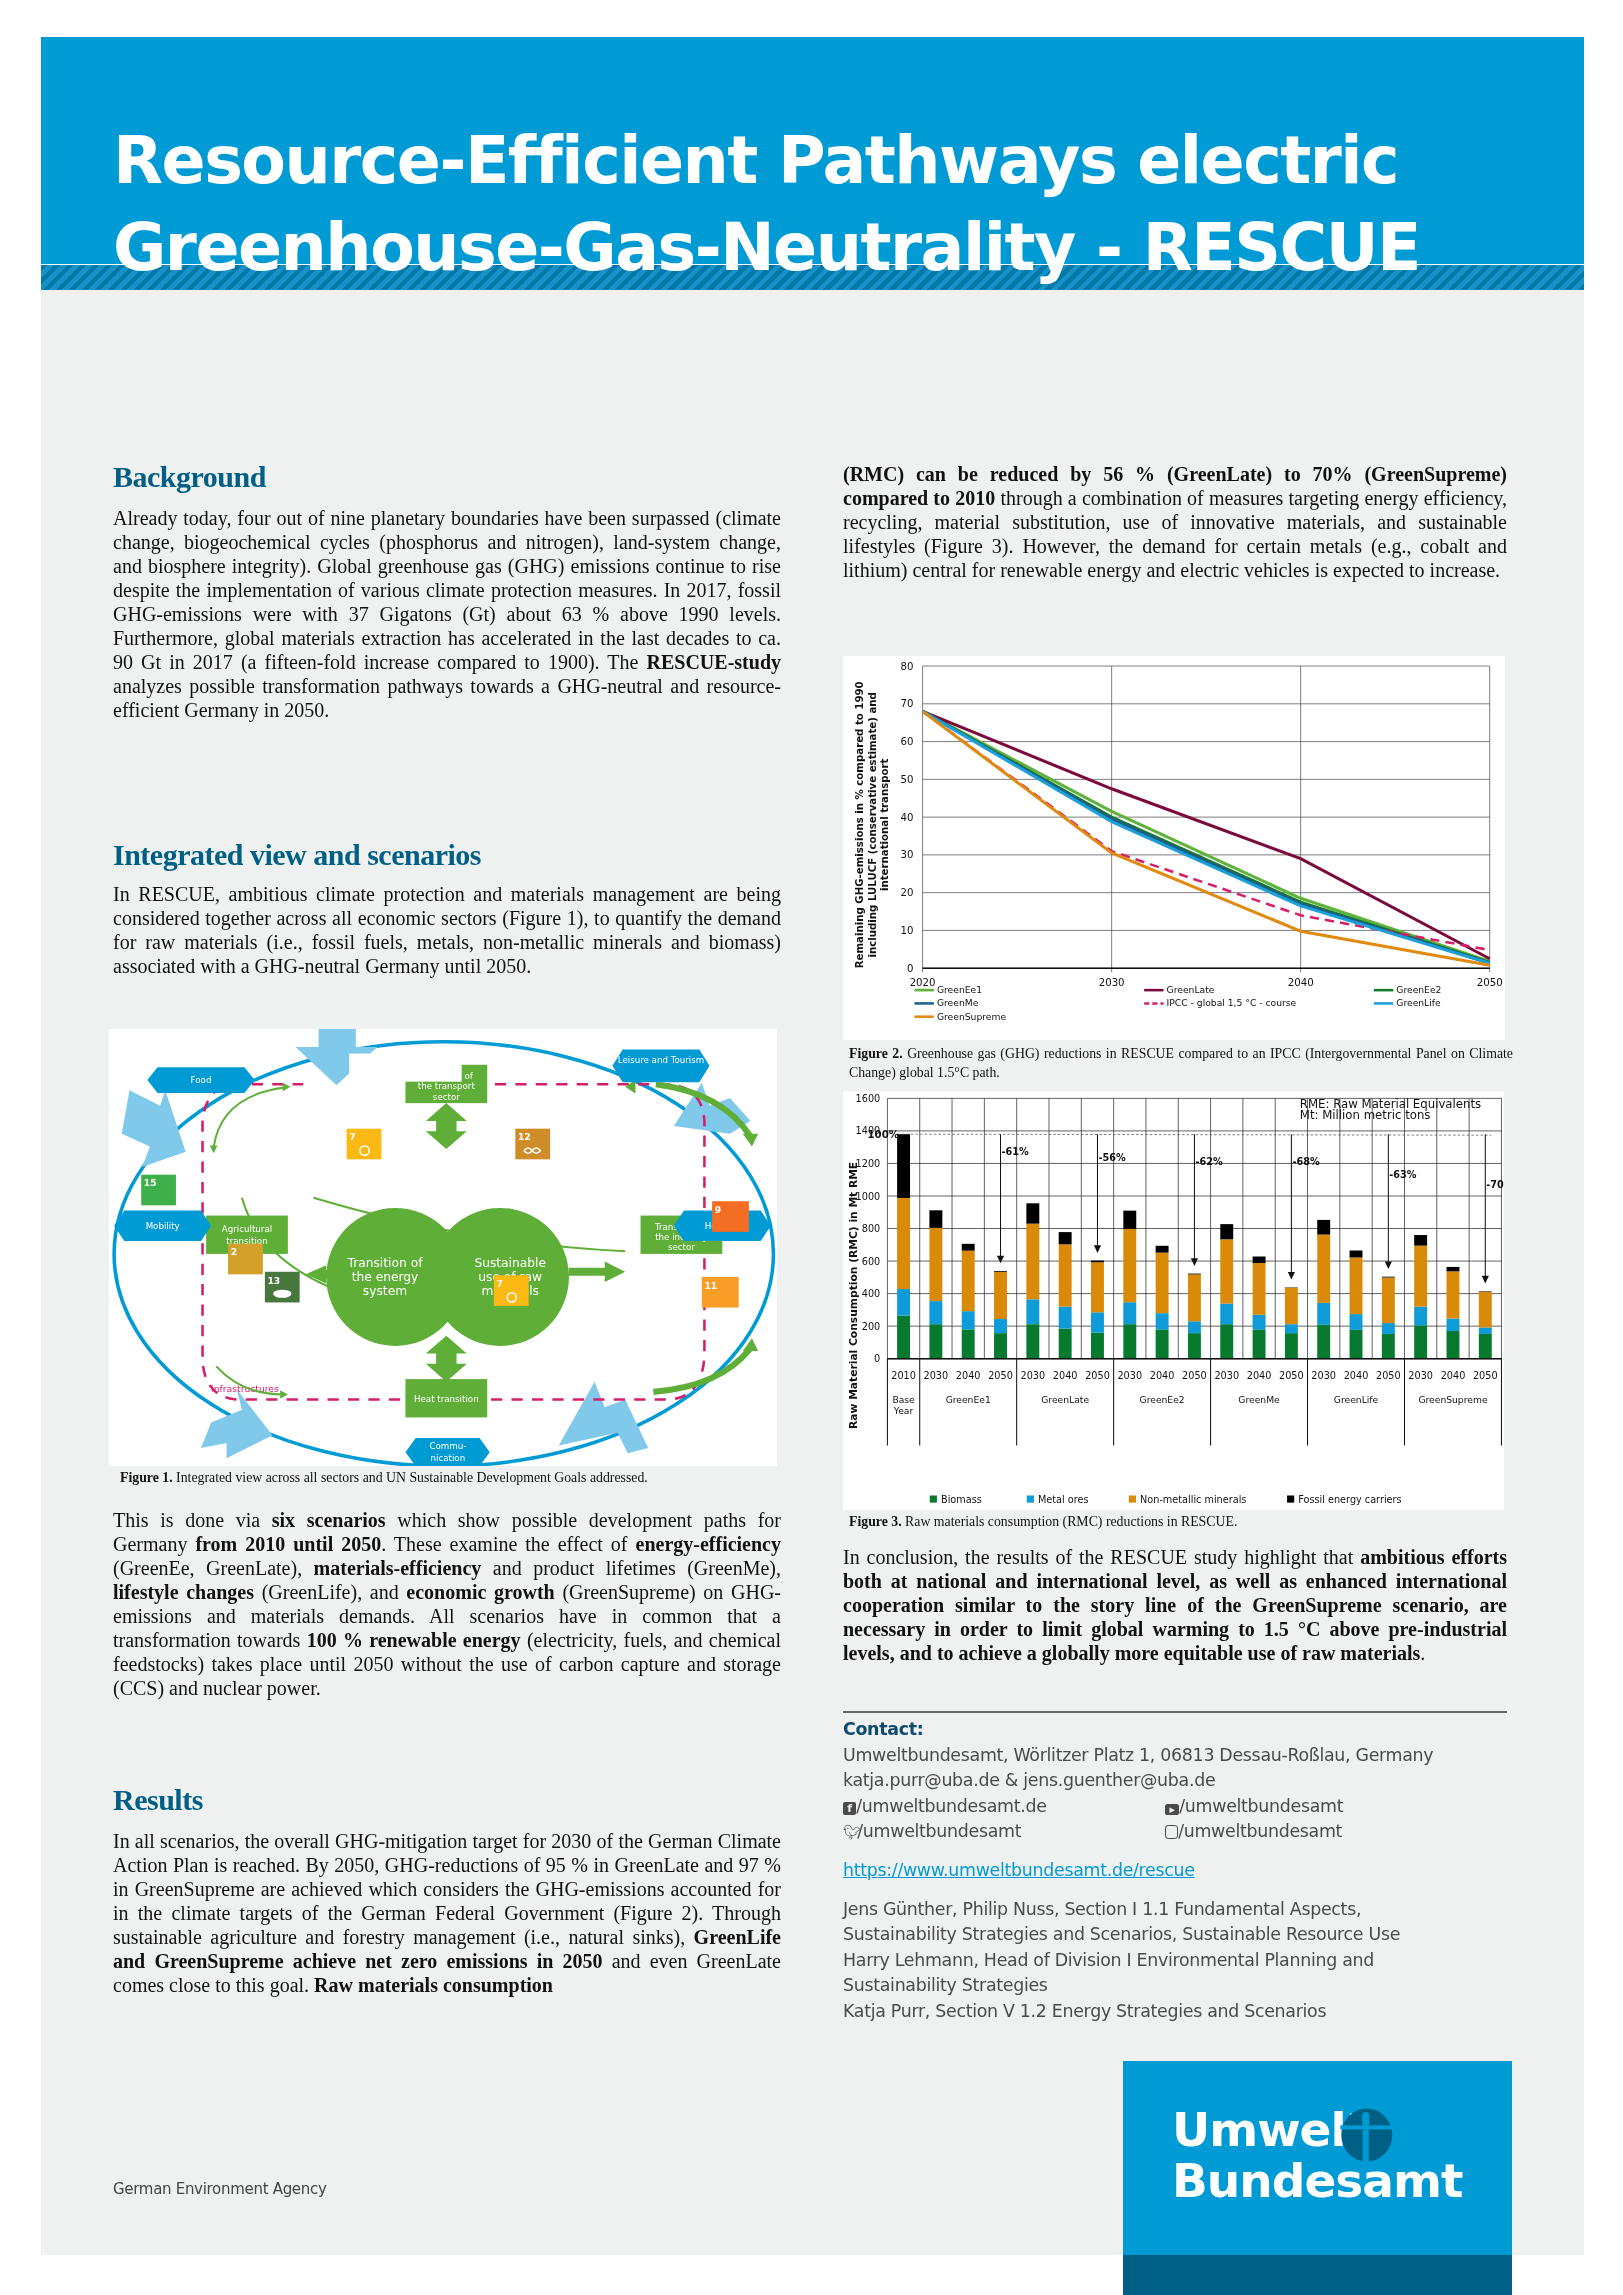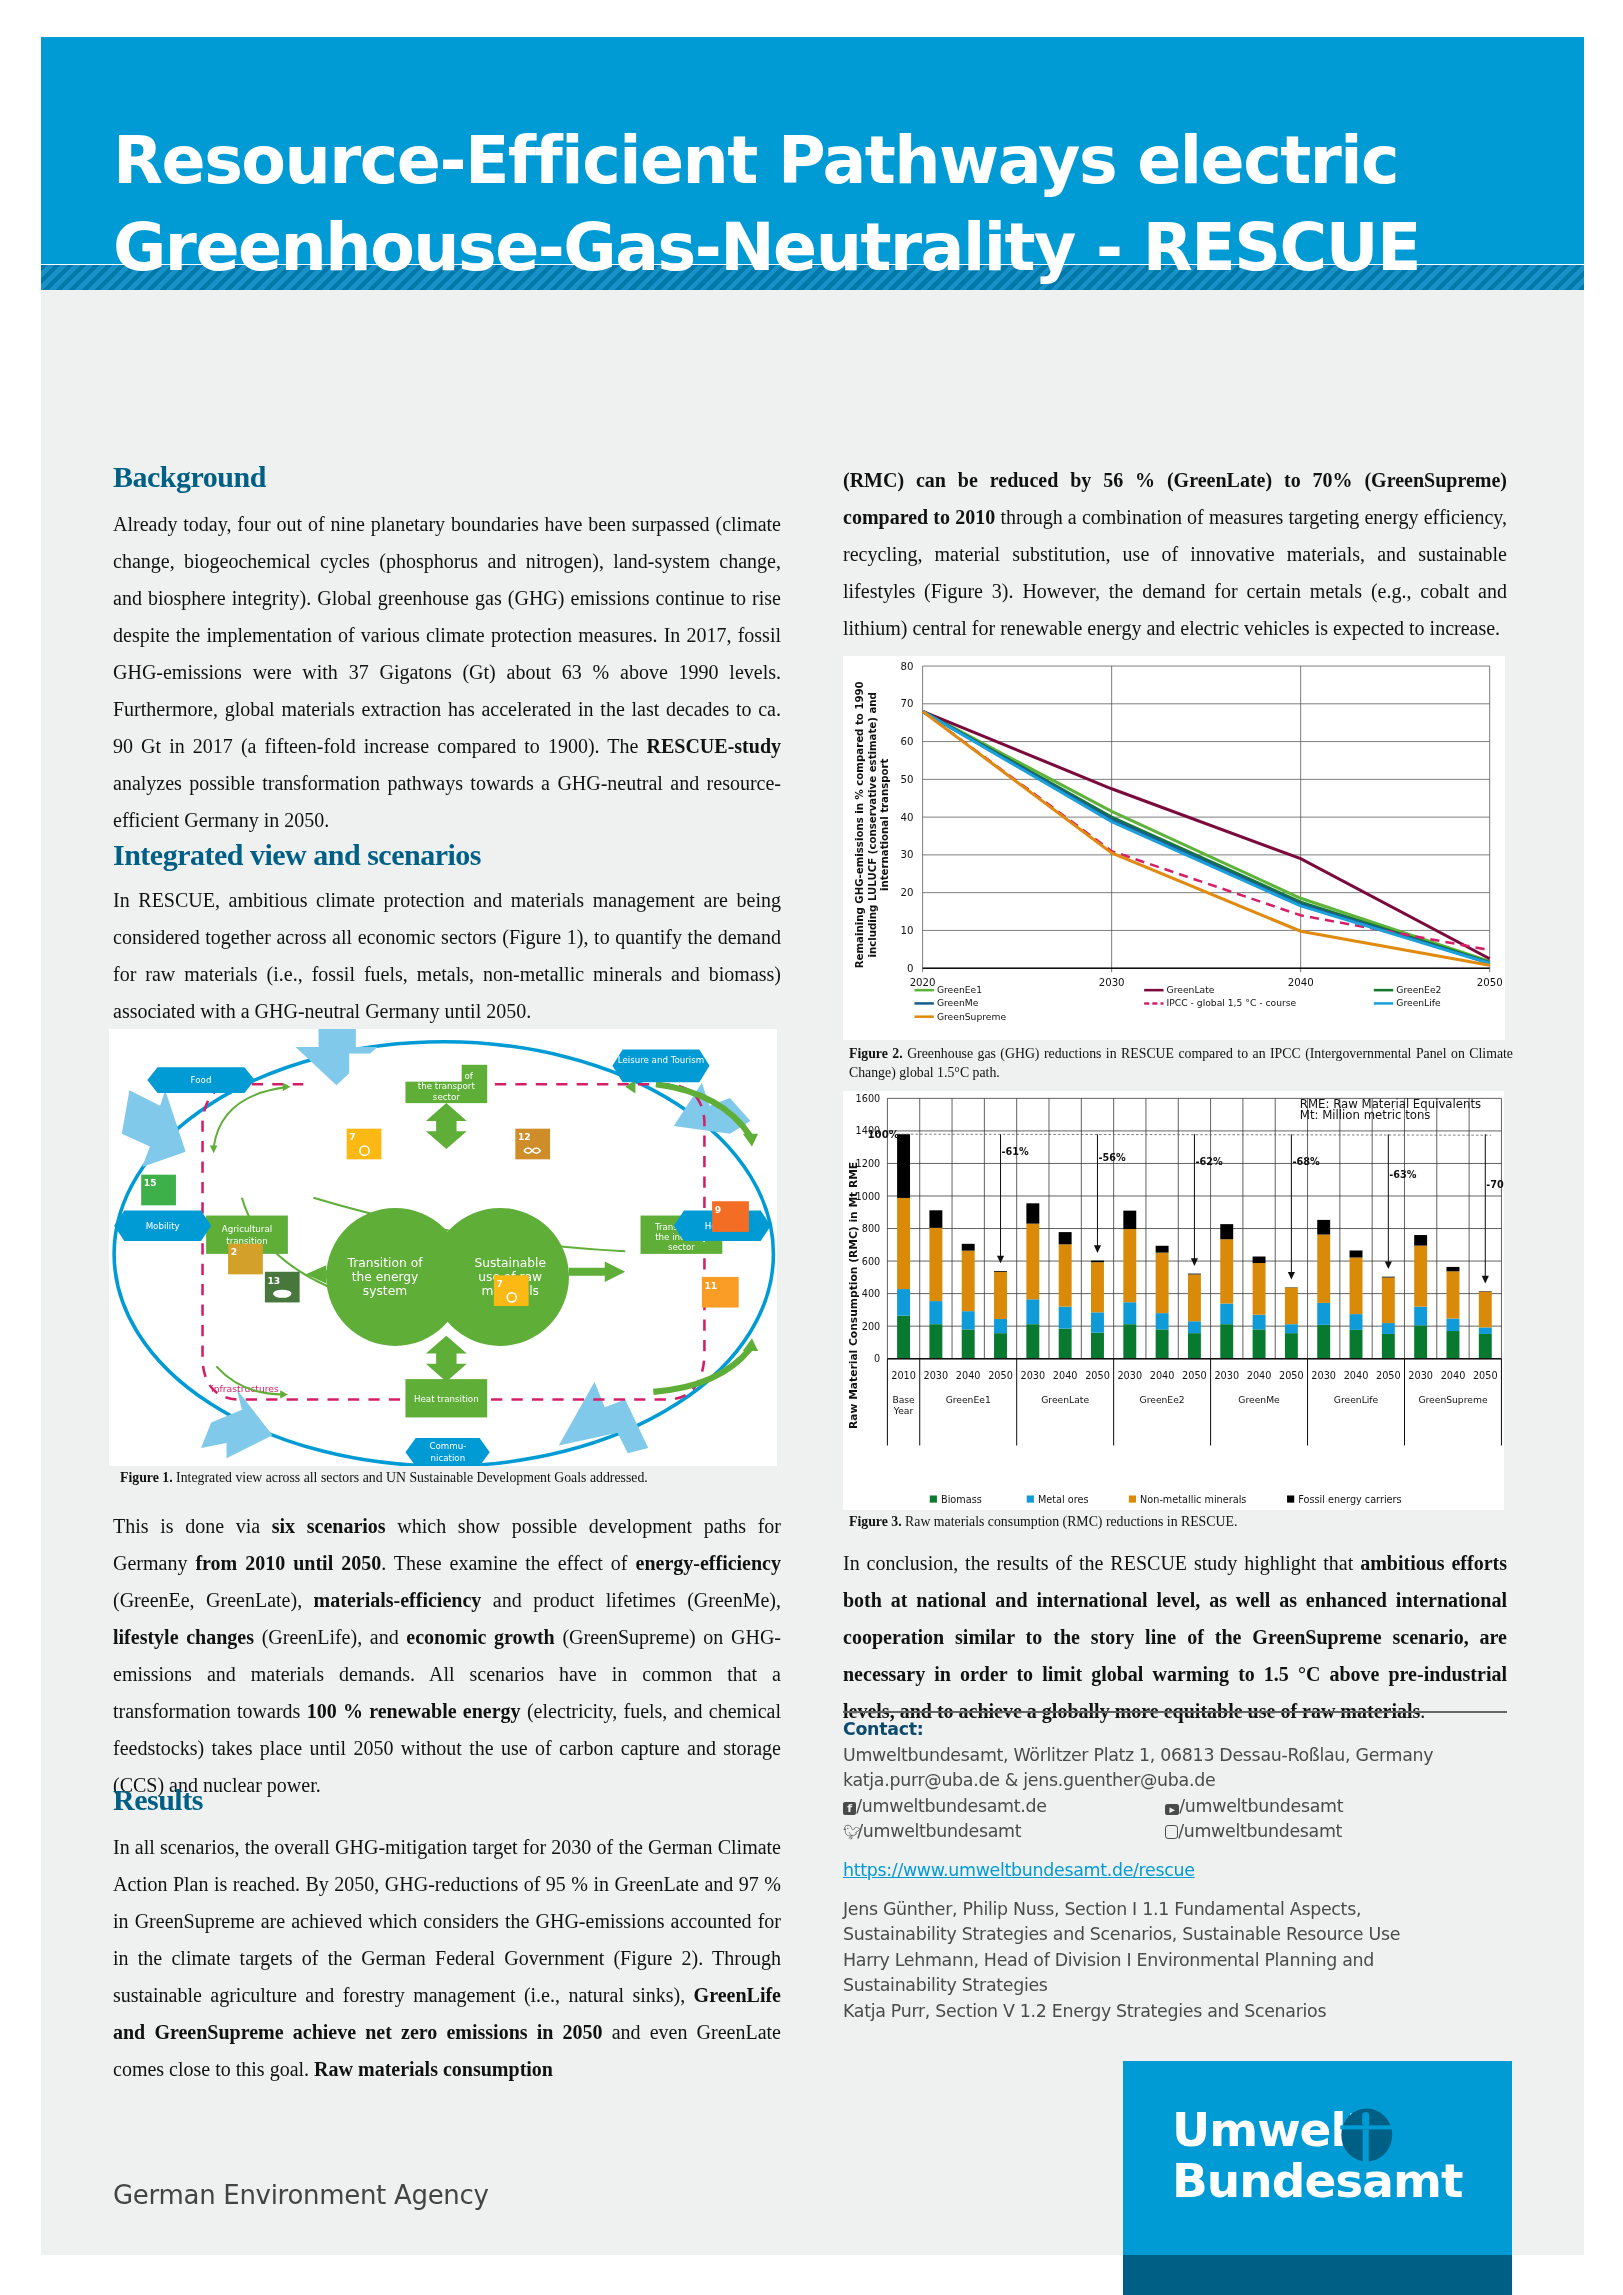--- a/index.html
+++ b/index.html
@@ -6,21 +6,21 @@
   body{width:1624px;height:2295px;position:relative;background:#ffffff;overflow:hidden;
        font-family:"Liberation Sans",sans-serif;color:#111;}
   .abs{position:absolute;}
   #panel{left:41px;top:290px;width:1543px;height:1965px;background:#eff0f0;}
   #header{left:41px;top:37px;width:1543px;height:227px;background:#009bd5;}
   #stripes{left:41px;top:265px;width:1543px;height:25px;
     background:repeating-linear-gradient(135deg,#0078a8 0px,#0078a8 4.6px,#1791c7 4.6px,#1791c7 9.2px);}
   #title{left:113px;top:117px;width:1430px;color:#fff;font-family:"DejaVu Sans",sans-serif;
     font-weight:bold;font-size:65px;line-height:87px;letter-spacing:-1.5px;}
   .h2{color:#005f85;font-family:Liberation Serif, serif;font-weight:bold;font-size:30px;letter-spacing:-0.5px;}
-  .body{font-family:"Liberation Serif",serif;font-size:20px;line-height:37px;text-align:justify;color:#111;}
+  .body{font-family:"Liberation Serif",serif;font-size:20px;line-height:24px;text-align:justify;color:#111;}
   .body b{font-weight:bold;}
   .cap{font-family:"Liberation Serif",serif;font-size:13.8px;line-height:19.4px;color:#111;text-align:justify;}
   .cap b{font-weight:bold;}
   .fig{background:#fff;}
   .contact{font-family:"DejaVu Sans",sans-serif;font-size:17.4px;line-height:25.5px;color:#4a4a4a;letter-spacing:-0.3px;}
   .contact b{color:#0c4a6e;}
   a.link{color:#009bd5;text-decoration:underline;}
   .diag-text{font-family:"DejaVu Sans",sans-serif;fill:#fff;}
   svg text{font-family:"DejaVu Sans",sans-serif;}
   .sdg{font-family:"DejaVu Sans",sans-serif;font-weight:bold;fill:#fff;}
@@ -173,21 +173,21 @@
 
 <p class="abs body" style="left:113px;top:1508px;width:668px;margin:0;">
   <span>This is done via </span><b>six scenarios</b><span> which show possible development paths for Germany </span><b>from 2010 until 2050</b><span>. These examine the effect of </span><b>energy-efficiency</b><span> (GreenEe, GreenLate), </span><b>materials-efficiency</b><span> and product lifetimes (GreenMe), </span><b>lifestyle changes</b><span> (GreenLife), and </span><b>economic growth</b><span> (GreenSupreme) on GHG-emissions and materials demands. All scenarios have in common that a transformation towards </span><b>100 % renewable energy</b><span> (electricity, fuels, and chemical feedstocks) takes place until 2050 without the use of carbon capture and storage (CCS) and nuclear power.</span>
 </p>
 
 <div class="abs h2" style="left:113px;top:1783px;">Results</div>
 <p class="abs body" style="left:113px;top:1829px;width:668px;margin:0;">
   <span>In all scenarios, the overall GHG-mitigation target for 2030 of the German Climate Action Plan is reached. By 2050, GHG-reductions of 95 % in GreenLate and 97 % in GreenSupreme are achieved which considers the GHG-emissions accounted for in the climate targets of the German Federal Government (Figure 2). Through sustainable agriculture and forestry management (i.e., natural sinks), </span><b>GreenLife and GreenSupreme achieve net zero emissions in 2050</b><span> and even GreenLate comes close to this goal. </span><b>Raw materials consumption</b>
 </p>
 
-<div class="abs" style="left:113px;top:2180px;font-family:'DejaVu Sans',sans-serif;font-size:26px;color:#444;letter-spacing:-0.3px;">German Environment Agency</div>
+<div class="abs" style="left:113px;top:2180px;font-family:'DejaVu Sans',sans-serif;font-size:15px;color:#444;letter-spacing:-0.3px;">German Environment Agency</div>
 
 <p class="abs body" style="left:843px;top:462px;width:664px;margin:0;">
   <b>(RMC) can be reduced by 56 % (GreenLate) to 70% (GreenSupreme) compared to 2010</b><span> through a combination of measures targeting energy efficiency, recycling, material substitution, use of innovative materials, and sustainable lifestyles (Figure 3). However, the demand for certain metals (e.g., cobalt and lithium) central for renewable energy and electric vehicles is expected to increase.</span>
 </p>
 
 <div class="abs fig" style="left:843px;top:656px;width:662px;height:384px;">
 <svg width="662" height="384" viewBox="0 0 1297 751">
   <text transform="translate(40,330) rotate(-90)" font-size="20" font-weight="bold" text-anchor="middle" fill="#111">Remaining GHG-emissions in % compared to 1990</text>
   <text transform="translate(64,330) rotate(-90)" font-size="20" font-weight="bold" text-anchor="middle" fill="#111">including LULUCF (conservative estimate) and</text>
   <text transform="translate(88,330) rotate(-90)" font-size="20" font-weight="bold" text-anchor="middle" fill="#111">international transport</text>

